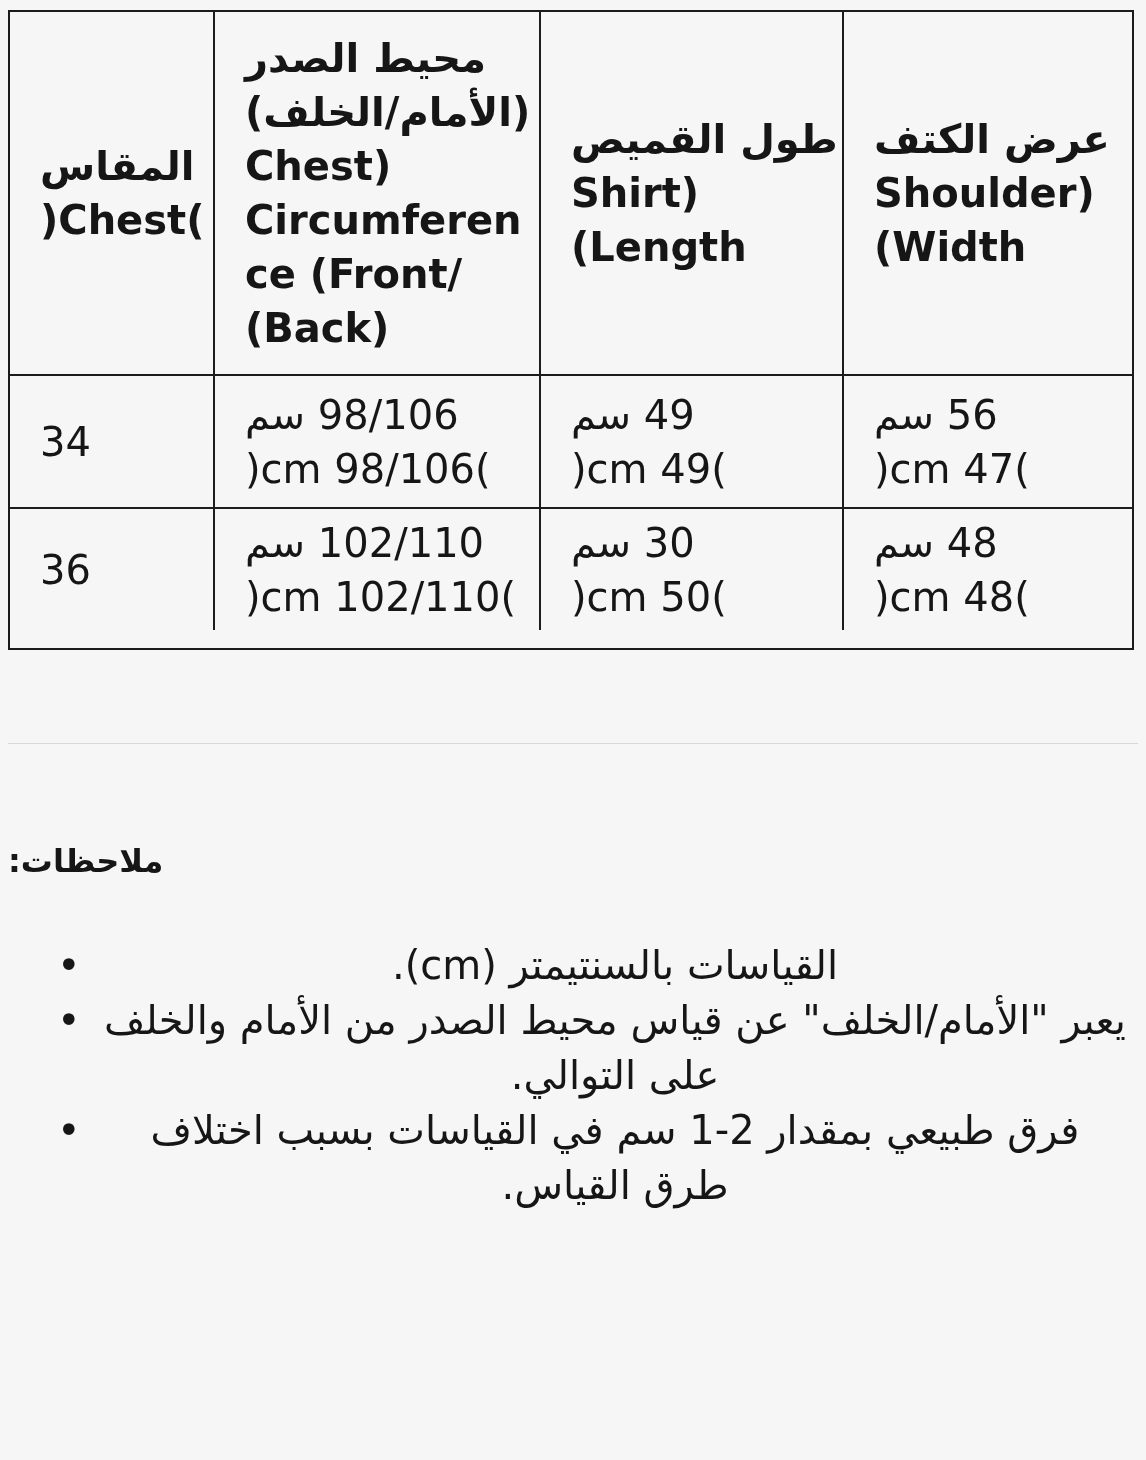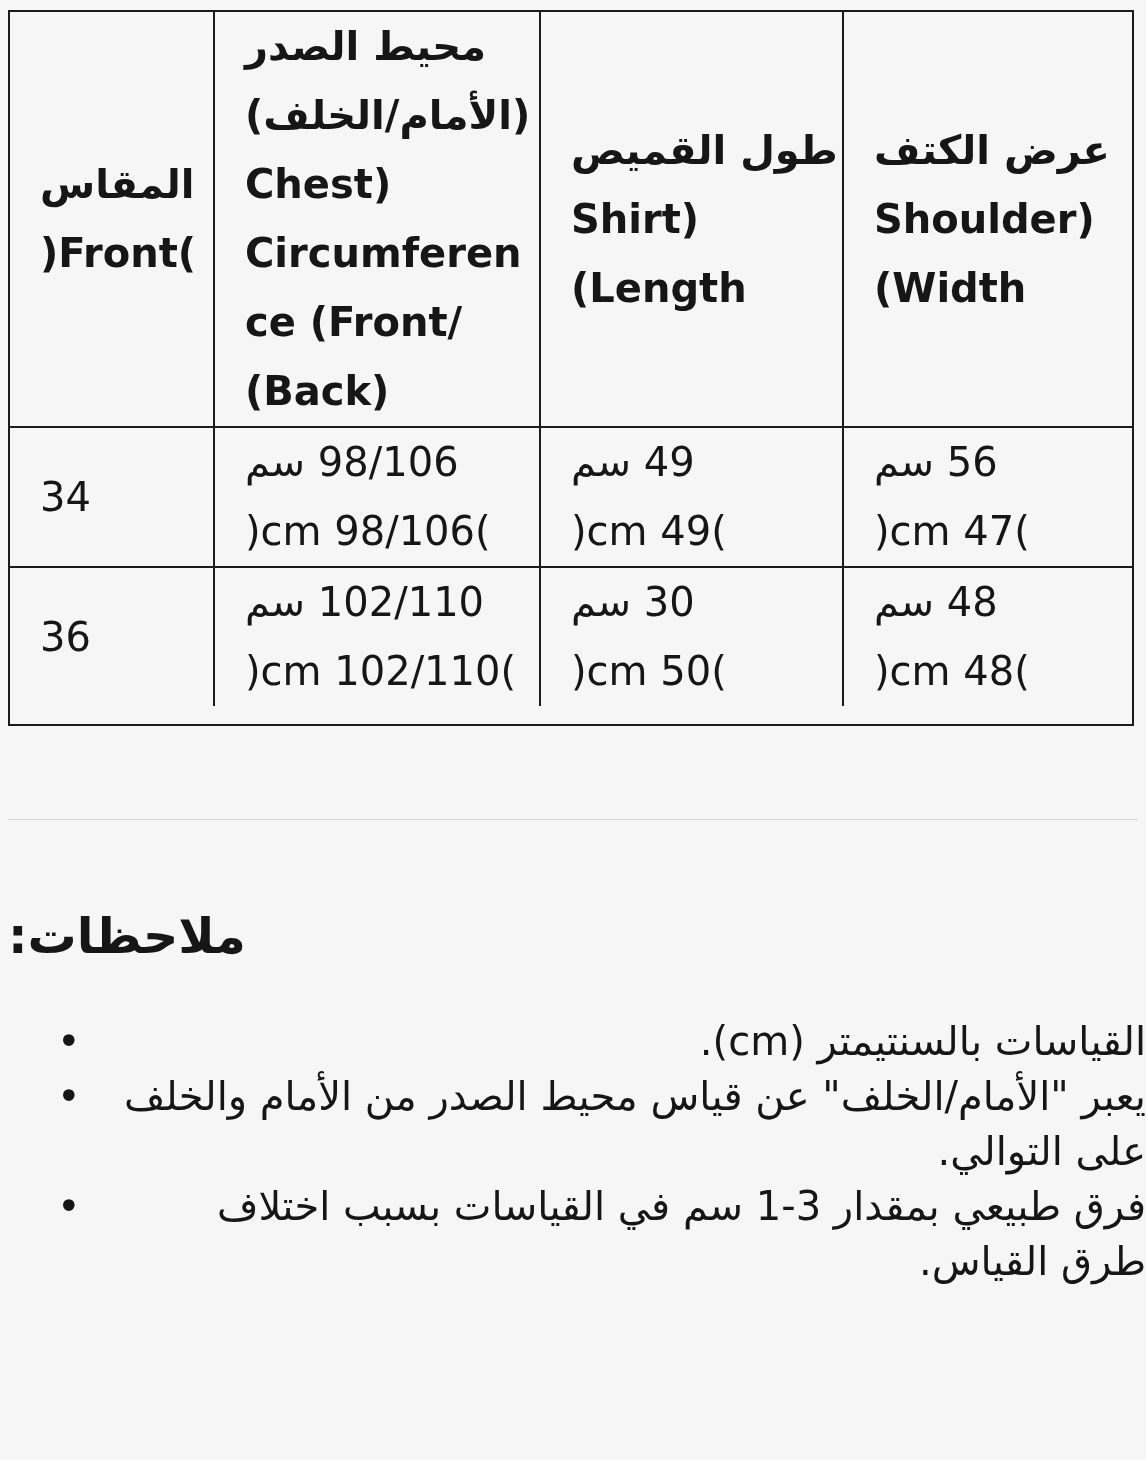--- a/index.html
+++ b/index.html
@@ -28,21 +28,21 @@
   col.c2 { width: 326px; }
   col.c3 { width: 303px; }
   table.size-chart th, table.size-chart td {
     border-left: 2px solid #1c1c1c;
     border-top: 2px solid #1c1c1c;
     vertical-align: middle;
     text-align: left;
     white-space: pre;
     unicode-bidi: plaintext;
     font-size: 40px;
-    line-height: 69px;
+    line-height: 54px;
     padding: 0 2px 0 30px;
     overflow: hidden;
     font-weight: 400;
   }
   table.size-chart th { font-weight: 700; }
   table.size-chart tr > *:first-child { border-left: none; }
   table.size-chart tr.first > * { border-top: none; }
   tr.hrow   { height: 363px; }
   tr.r0     { height: 133px; padding-left: 24px; }
   tr.r1     { height: 122px; margin-left: 20px; }
@@ -51,21 +51,21 @@
   
   .divider {
     margin: 93px 8px 0 8px;
     border-top: 1px solid #d8d8d8;
     height: 0;
   }
 
   
   .notes-heading {
     margin: 84px 8px 0 8px;
-    font-size: 49px;
+    font-size: 32px;
     line-height: 66px;
     font-weight: 700;
     unicode-bidi: plaintext;
     text-align: left;
     white-space: pre;
   }
   ul.notes {
     list-style: none;
     margin: 44px 0 0 8px;
     padding: 0;
@@ -78,39 +78,39 @@
     flex: 0 0 76px;
     box-sizing: border-box;
     padding-left: 49px;
     color: #161616;
   }
   .note-text {
     flex: 1 1 auto;
     min-width: 0;
     white-space: pre;
     unicode-bidi: plaintext;
-    text-align: right;
+    text-align: center;
     overflow: hidden;
   }
 </style>
 </head>
 <body>
 
 <div class="tbl-wrap">
   <table class="size-chart">
     <colgroup>
         <col class="c1">
         <col class="c2">
         <col class="c3">
         <col class="c4">
       </colgroup>
     <tbody>
       <tr class="hrow first">
         <th>المقاس
-(Front)</th>
+(Chest)</th>
         <th>محيط الصدر
 (الأمام/الخلف)
 Chest)
 Circumferen
 ce (Front/
 (Back)</th>
         <th>طول القميص
 Shirt)
 (Length</th>
         <th>عرض الكتف
@@ -148,16 +148,16 @@
     <span class="bullet-marker">•</span>
     <span class="note-text">القياسات بالسنتيمتر (cm).</span>
   </li>
   <li>
     <span class="bullet-marker">•</span>
     <span class="note-text">يعبر "الأمام/الخلف" عن قياس محيط الصدر من الأمام والخلف
 على التوالي.</span>
   </li>
   <li>
     <span class="bullet-marker">•</span>
-    <span class="note-text">فرق طبيعي بمقدار 3-1 سم في القياسات بسبب اختلاف
+    <span class="note-text">فرق طبيعي بمقدار 2-1 سم في القياسات بسبب اختلاف
 طرق القياس.</span>
   </li>
 </ul>
 
 </body></html>

